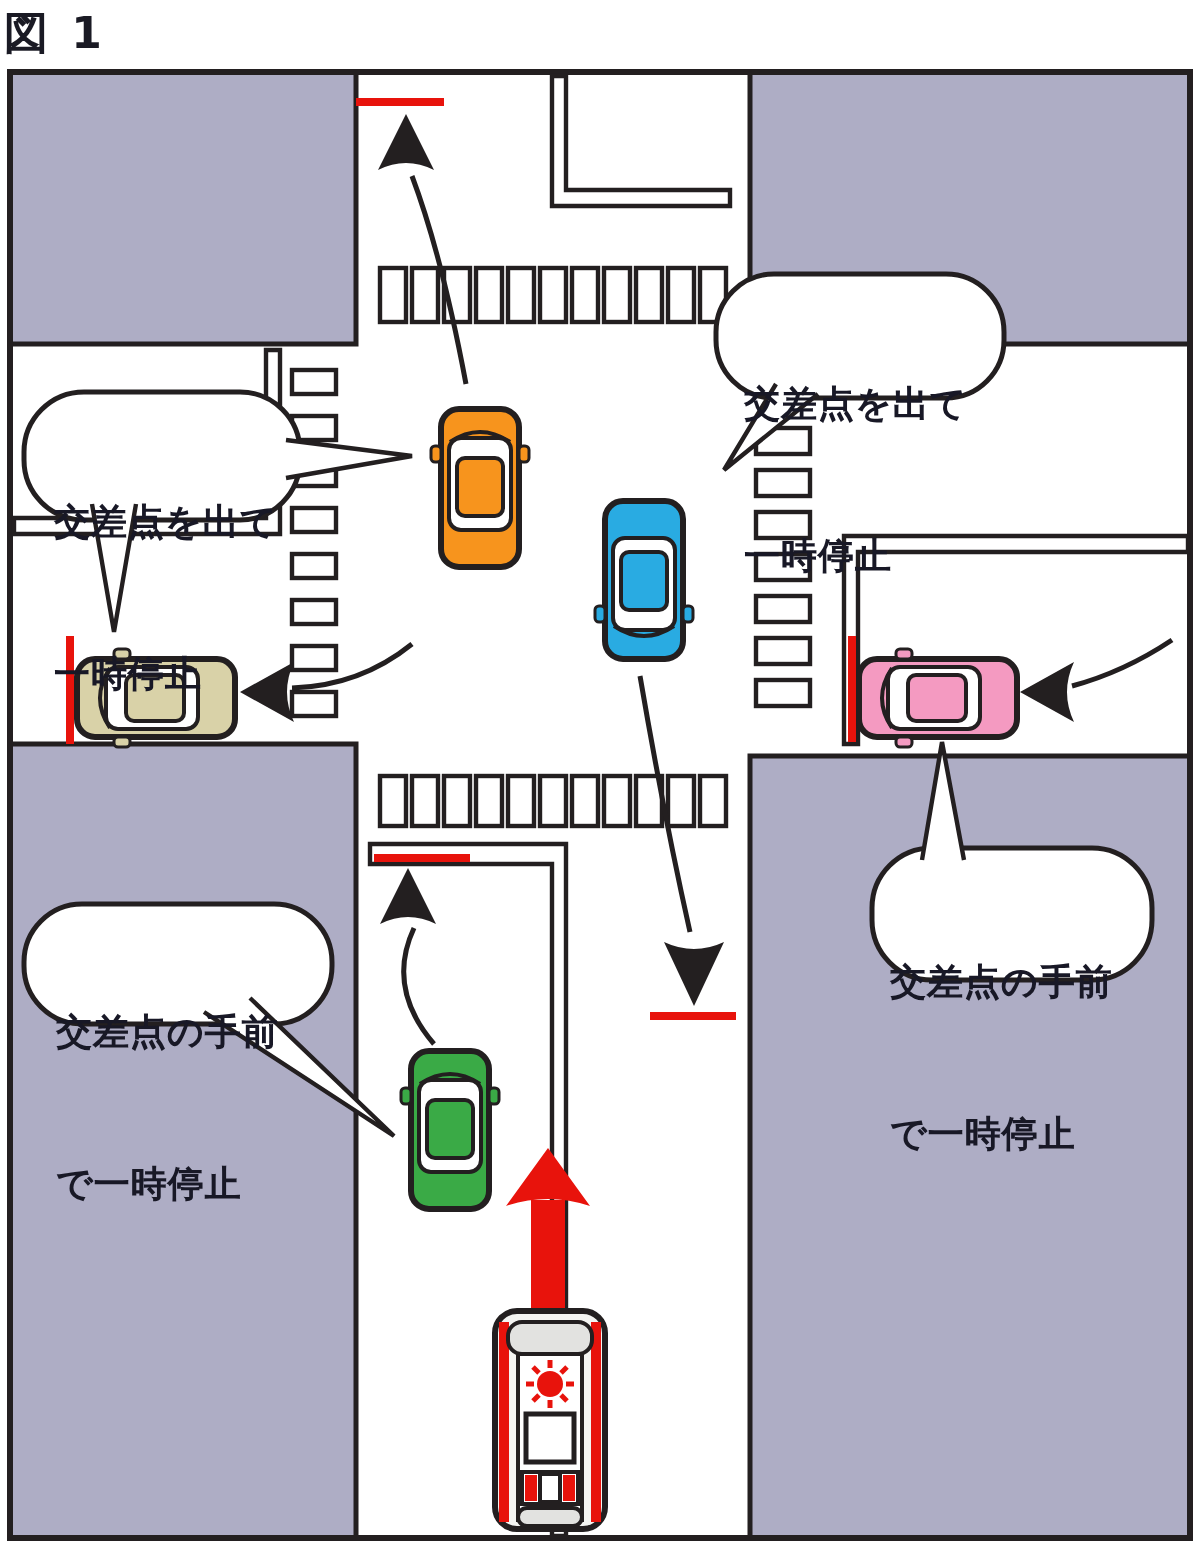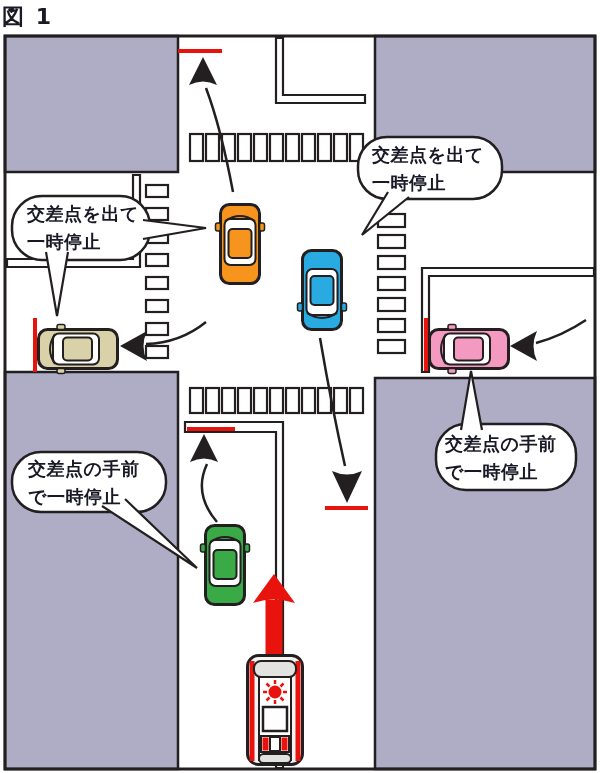--- a/index.html
+++ b/index.html
@@ -3,21 +3,21 @@
 <meta charset="utf-8">
 <style>
   html,body{margin:0;padding:0;background:#ffffff;}
   #stage{position:relative;width:600px;height:773px;background:#ffffff;overflow:hidden;
          font-family:"DejaVu Sans",sans-serif;}
   #stage svg{position:absolute;left:0;top:0;}
   .title{position:absolute;left:2px;top:2px;font-size:22px;font-weight:bold;color:#1a1a24;
          letter-spacing:2px;}
   .bubble-text{position:absolute;color:#181826;font-weight:bold;font-size:18px;
                line-height:28px;letter-spacing:0.5px;white-space:nowrap;}
-  .bubble-text span{display:block;}
+  .bubble-text span{display:block;margin-top:48px;}
 </style>
 </head>
 <body>
 
 <div id="stage">
 
 <svg width="600" height="773" viewBox="0 0 600 773">
   <defs>
     <g id="car">
       <rect x="1.5" y="1.5" width="39" height="79" rx="9" fill="currentColor" stroke="#231f20" stroke-width="3"></rect>

